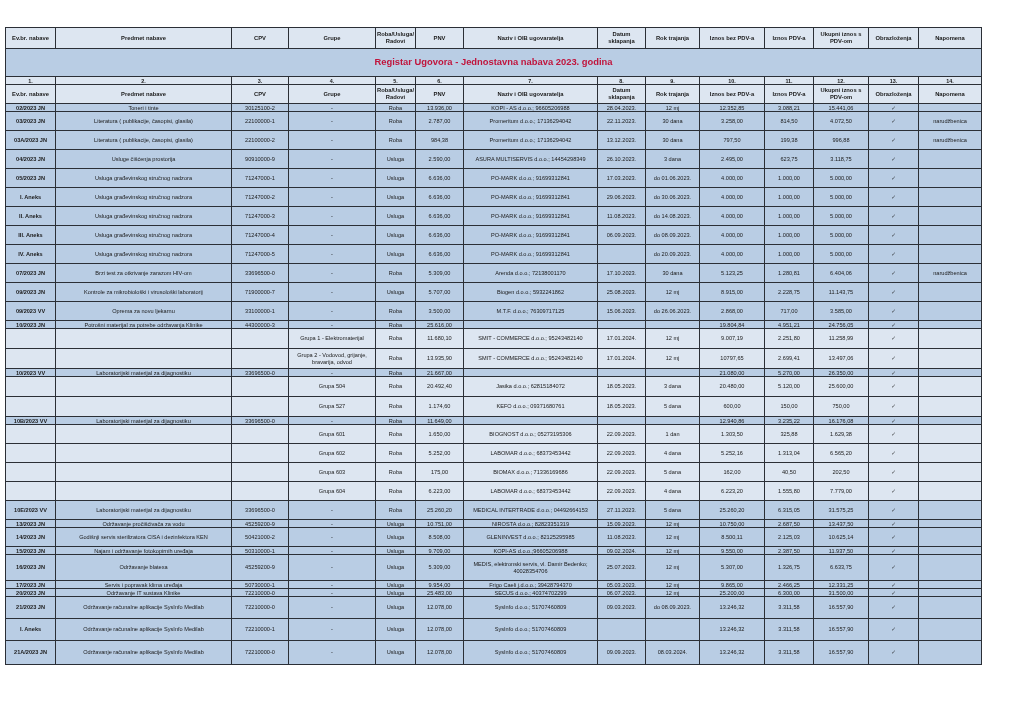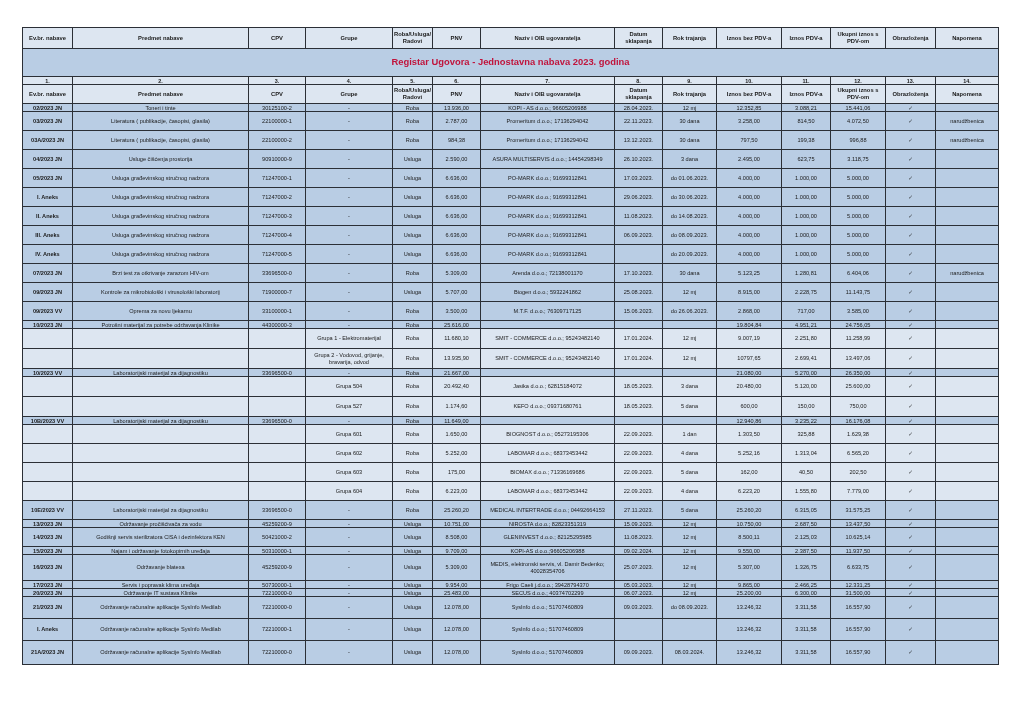--- a/index.html
+++ b/index.html
@@ -1,18 +1,18 @@
 <!DOCTYPE html>
 <html><head>
 <meta charset="utf-8">
 <style>
   html, body { margin:0; padding:0; background:#ffffff; }
   body { width:1024px; height:724px; position:relative; overflow:hidden;
          font-family:"Liberation Sans", sans-serif; color:#1a1a1a; }
-  table.reg { position:absolute; left:22px; top:27px; border-collapse:collapse;
+  table.reg { position:absolute; left:5px; top:27px; border-collapse:collapse;
               table-layout:fixed; width:976px; }
   table.reg td { border:1px solid #2b2f36; font-size:5.6px; line-height:6.6px;
                  text-align:center; vertical-align:middle; padding:0 1px;
                  overflow:hidden; white-space:normal; }
   tr.hdr td { background:#dde6f1; font-weight:bold; font-size:5.8px; }
   tr.hdr { height:21px; }
   tr.hdr2 td { background:#dde6f1; font-weight:bold; font-size:5.8px; }
   tr.hdr2 { height:19px; }
   tr.title td { background:#b9cde4; height:27px; }
   tr.title .ttl { color:#c0143c; font-weight:bold; font-size:9.4px; }

